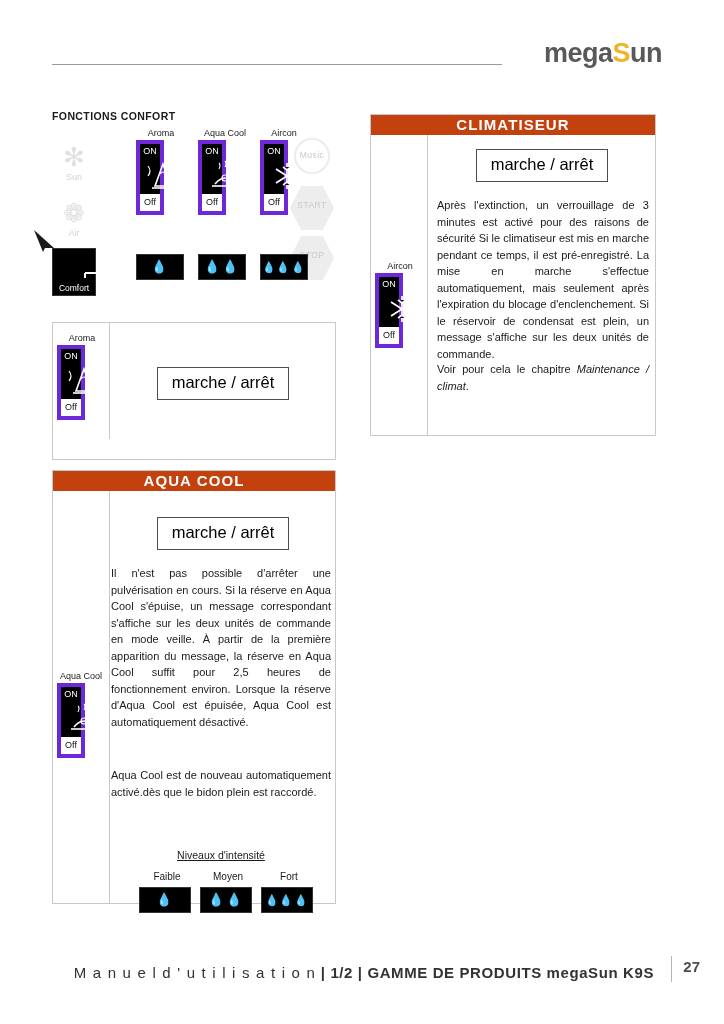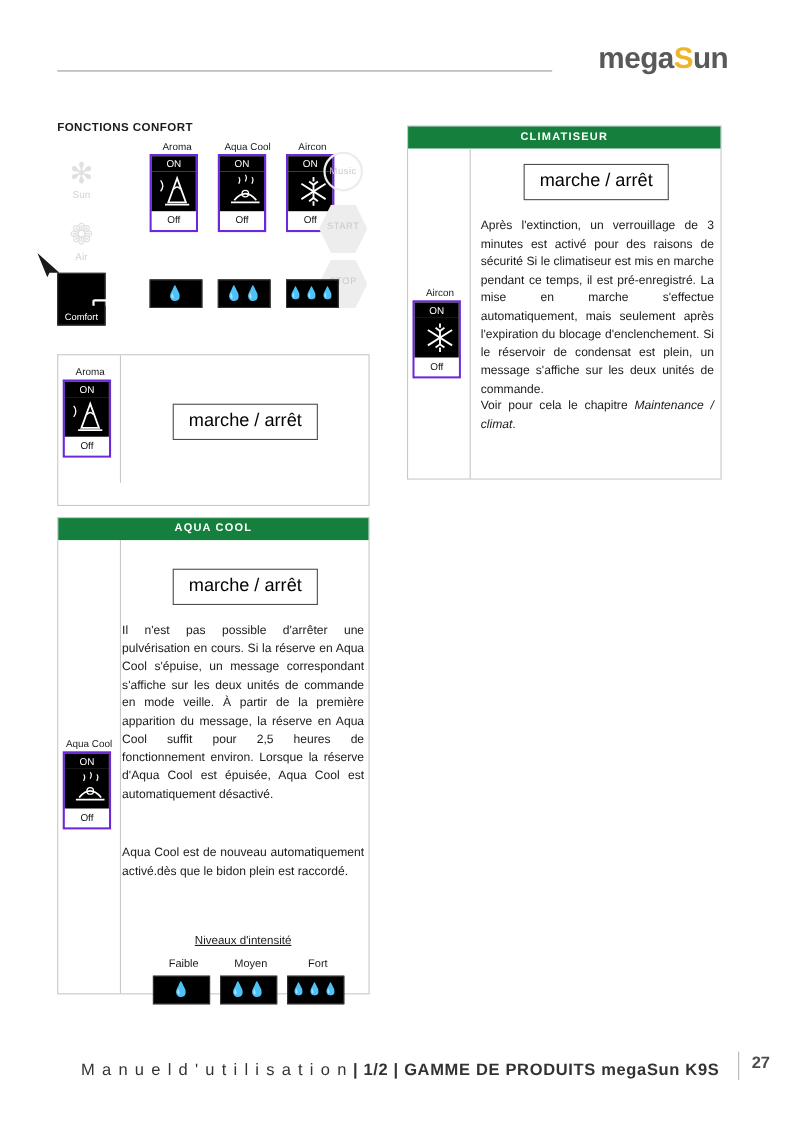--- a/index.html
+++ b/index.html
@@ -45,23 +45,23 @@
     color: #1a1a1a;
   }
 
   
   .panel {
     position: absolute;
     border: 1px solid #c8c8c8;
     background: #ffffff;
   }
   .panel-head {
-    background: #15803d;
+    background: #c2410c;
     color: #ffffff;
-    font-size: 10px;
+    font-size: 15px;
     font-weight: bold;
     letter-spacing: 1.1px;
     text-align: center;
     line-height: 20px;
     height: 20px;
   }
   .panel-body { position: relative; }
 
   
   .vdiv {
@@ -100,23 +100,23 @@
   .cm-col-label {
     position: absolute;
     font-size: 9px;
     color: #1a1a1a;
     text-align: center;
   }
 
   
   .keystack {
     position: absolute;
-    border: 2px solid #6d28d9;
-    background: #ffffff;
-    width: 44px;
+    border: 4px solid #6d28d9;
+    background: #ffffff;
+    width: 28px;
   }
   .keystack .on {
     background: #000000;
     color: #ffffff;
     font-size: 9px;
     text-align: center;
     line-height: 14px;
     height: 14px;
   }
   .keystack .glyph {

